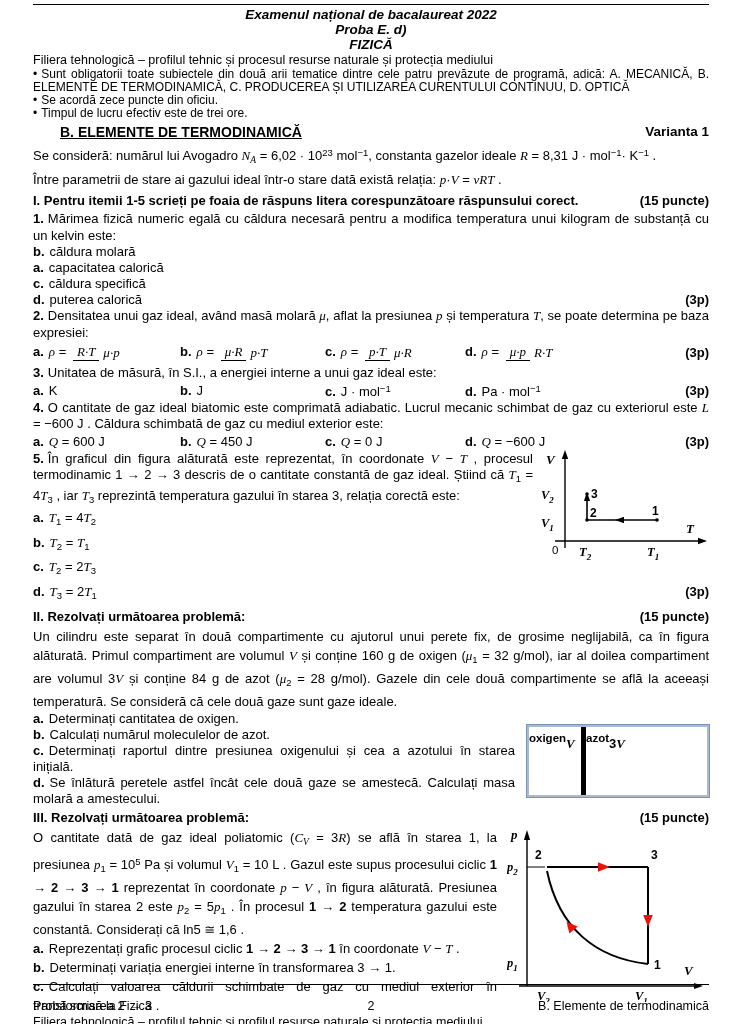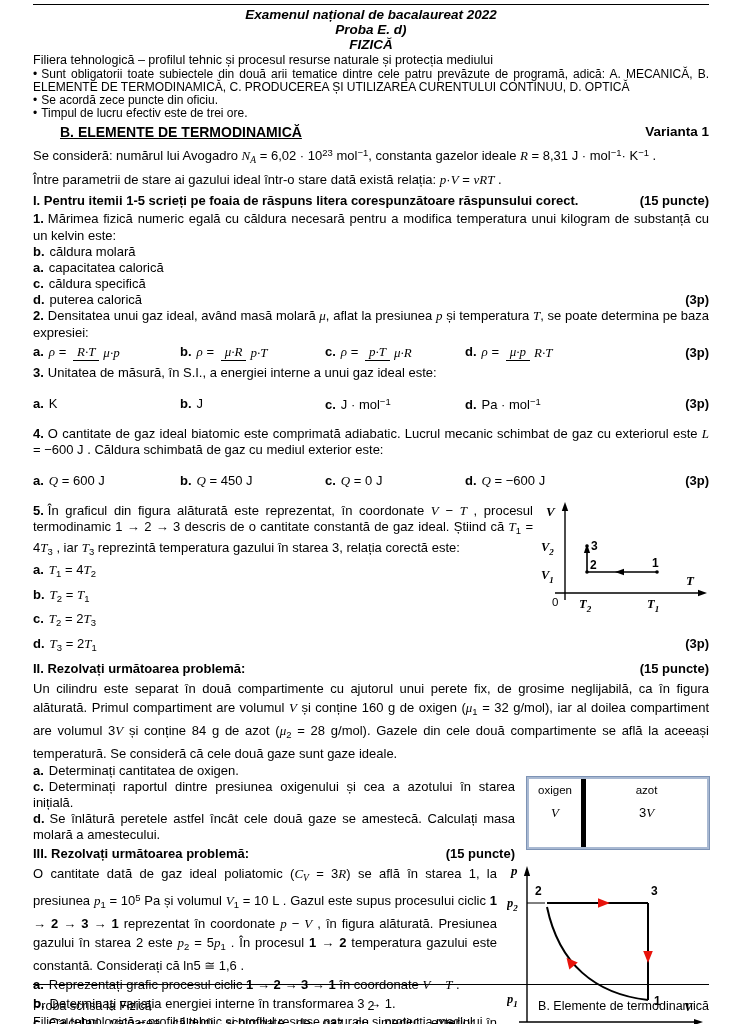--- a/index.html
+++ b/index.html
@@ -19,21 +19,21 @@
   .just{text-align:justify;}
   .intro-line{line-height:20px;}
   .part-head{display:flex;justify-content:space-between;font-weight:bold;line-height:16px;margin:3px 0 2px 0;}
   .qtext{line-height:16.5px;}
   .qnum{font-weight:bold;margin-right:4px;}
   .optline{line-height:16px;}
   .q5opt{line-height:20.5px;}
   .ol{font-weight:bold;margin-right:5px;}
   .pts{font-weight:bold;}
   .spread{display:flex;justify-content:space-between;}
-  .optrow{display:flex;margin:14px 0;}
+  .optrow{display:flex;margin:1px 0;}
   .optrow .pts{margin-left:auto;}
   .w0{width:147px;}.w1{width:145px;}.w2{width:140px;}
   .fracrow{align-items:center;margin:3px 0 4px 0;}
   .frac{display:inline-flex;flex-direction:row;text-align:center;vertical-align:middle;margin-left:3px;}
   .fnum{padding:0 4px 1px 4px;border-bottom:1.2px solid #000;line-height:15px;}
   .fden{padding:1px 4px 0 4px;line-height:15px;}
   
   .mi{font-style:italic;font-family:"Liberation Serif",serif;}
   .mb{font-weight:bold;}
   .msub{font-size:9.5px;vertical-align:-3px;}
@@ -51,21 +51,21 @@
   .fig text{fill:#000;}
   .fig .axis-var{font:bold italic 13px "Liberation Serif",serif;}
   .fig .tick-label{font:bold italic 12.5px "Liberation Serif",serif;}
   .fig .svgsub{font-size:9px;}
   .fig .origin{font:11.5px "Liberation Sans",sans-serif;}
   .fig .num-label{font:bold 12px "Liberation Sans",sans-serif;}
   
   .cylbox{float:right;width:182px;height:72px;border:2px solid #a9b9d2;outline:1px solid #7d93b5;
           background:#fff;display:flex;margin:-2px 0 4px 12px;box-sizing:border-box;}
   .cyl-left{width:52px;}
-  .cyl-cell{display:flex;flex-direction:column;}
+  .cyl-cell{display:flex;flex-direction:row;font-weight:bold;}
   .cyl-right{flex:1;}
   .cyl-title{font-size:11.5px;padding-top:5px;text-align:center;}
   .cyl-vol{text-align:center;margin-top:9px;font-size:13px;}
   .cyl-div{width:5px;background:#000;}
   
   .p3body{margin-top:1px;}
   .pvfloat{float:right;margin:-4px 0 0 10px;}
   
   .footer{position:absolute;left:33px;right:34px;top:984px;border-top:1.5px solid #000;
           font-size:12.5px;padding-top:13px;line-height:16px;}
@@ -202,20 +202,21 @@
       <div class="cyl-cell cyl-left">
         <div class="cyl-title">oxigen</div>
         <div class="cyl-vol"><span class="mi">V</span></div>
       </div>
       <div class="cyl-div"></div>
       <div class="cyl-cell cyl-right">
         <div class="cyl-title">azot</div>
         <div class="cyl-vol"><span>3</span><span class="mi">V</span></div>
       </div>
     </div>
+    <div class="optline just"><b class="ol">b.</b><span><span>Calculați numărul moleculelor de azot.</span></span></div>
     <div class="optline just"><b class="ol">c.</b><span><span>Determinați raportul dintre presiunea oxigenului și cea a azotului în starea inițială.</span></span></div>
     <div class="optline just"><b class="ol">d.</b><span><span>Se înlătură peretele astfel încât cele două gaze se amestecă. Calculați masa molară a amestecului.</span></span></div>
   </div>
 
   <div class="part-head">
     <span>III. Rezolvați următoarea problemă:</span>
     <span>(15 puncte)</span>
   </div>
   <div class="p3body">
     <div class="pvfloat">

